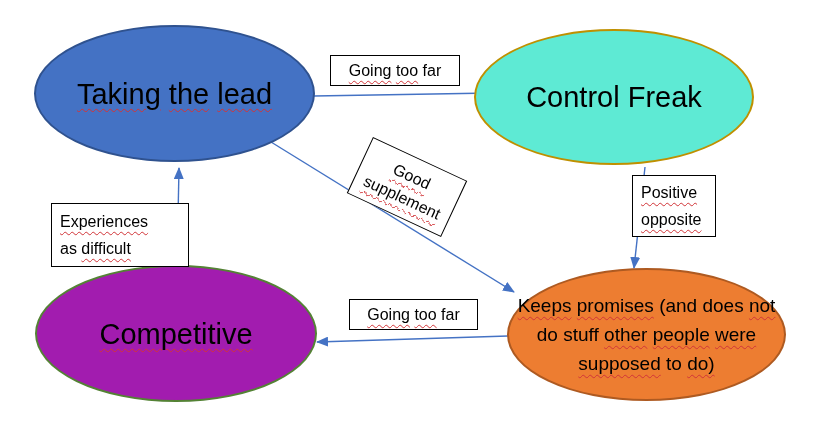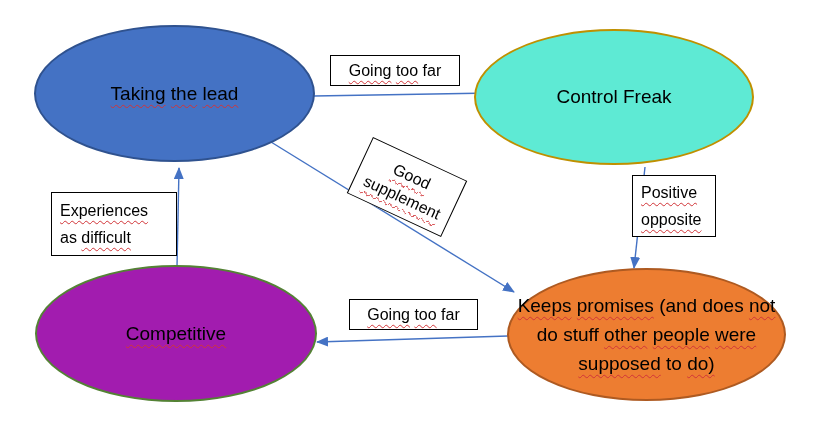--- a/index.html
+++ b/index.html
@@ -17,21 +17,21 @@
     position: absolute;
     border-radius: 50%;
     border: 2.5px solid #333;
     display: flex;
     flex-direction: column;
     align-items: center;
     justify-content: center;
     text-align: center;
     box-sizing: border-box;
   }
-  .node-label { font-size: 19px; line-height: 34px; white-space: nowrap; }
+  .node-label { font-size: 29px; line-height: 34px; white-space: nowrap; }
   .node-lines { font-size: 19px; line-height: 29px; }
   .edge-label {
     position: absolute;
     background: #fff;
     border: 1.5px solid #000;
     box-sizing: border-box;
     display: flex;
     flex-direction: column;
     justify-content: center;
     font-size: 16px;
@@ -97,21 +97,21 @@
   <div class="edge-label rotated" style="left:355px; top:156px; width:104px; height:62px;">
     <div><span class="sq" style="text-decoration-color: rgb(209, 52, 56);">Good</span></div>
     <div><span class="sq" style="text-decoration-color: rgb(209, 52, 56);">supplement</span></div>
   </div>
 
   <div class="edge-label two-line" style="left:632px; top:175px; width:84px; height:62px;">
     <div><span class="sq" style="text-decoration-color: rgb(209, 52, 56);">Positive</span></div>
     <div><span class="sq" style="text-decoration-color: rgb(209, 52, 56);">opposite</span></div>
   </div>
 
-  <div class="edge-label two-line" style="left:51px; top:192px; width:126px; height:64px;">
+  <div class="edge-label two-line" style="left:51px; top:203px; width:138px; height:64px;">
     <div><span class="sq" style="text-decoration-color: rgb(209, 52, 56);">Experiences</span></div>
     <div><span>as</span> <span class="sq" style="text-decoration-color: rgb(209, 52, 56);">difficult</span></div>
   </div>
 
   <div class="edge-label single" style="left:349px; top:299px; width:129px; height:31px;">
     <div><span class="sq" style="text-decoration-color: rgb(209, 52, 56);">Going</span> <span class="sq" style="text-decoration-color: rgb(209, 52, 56);">too</span> <span>far</span></div>
   </div>
 
 </div>
 

